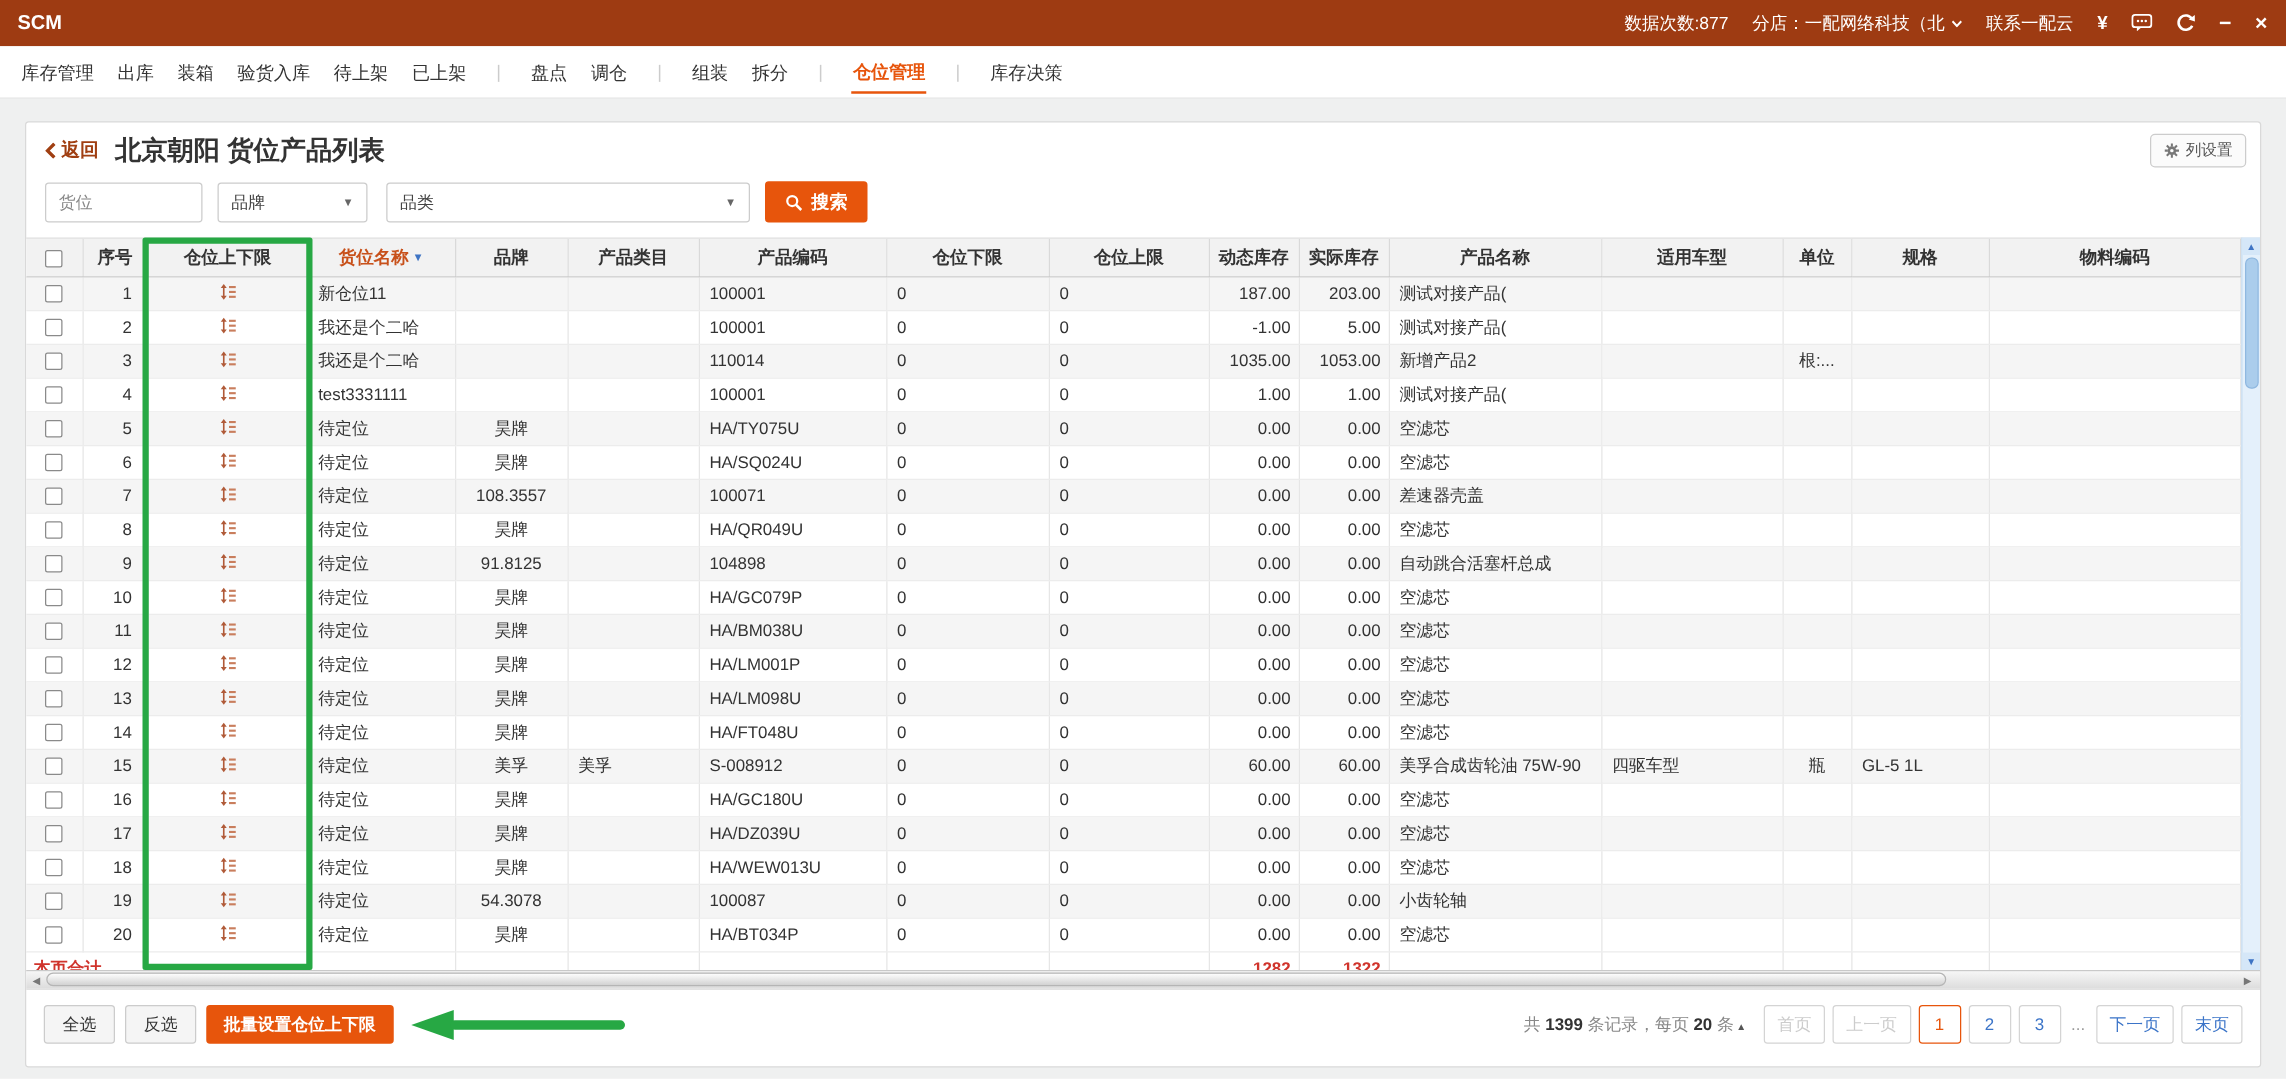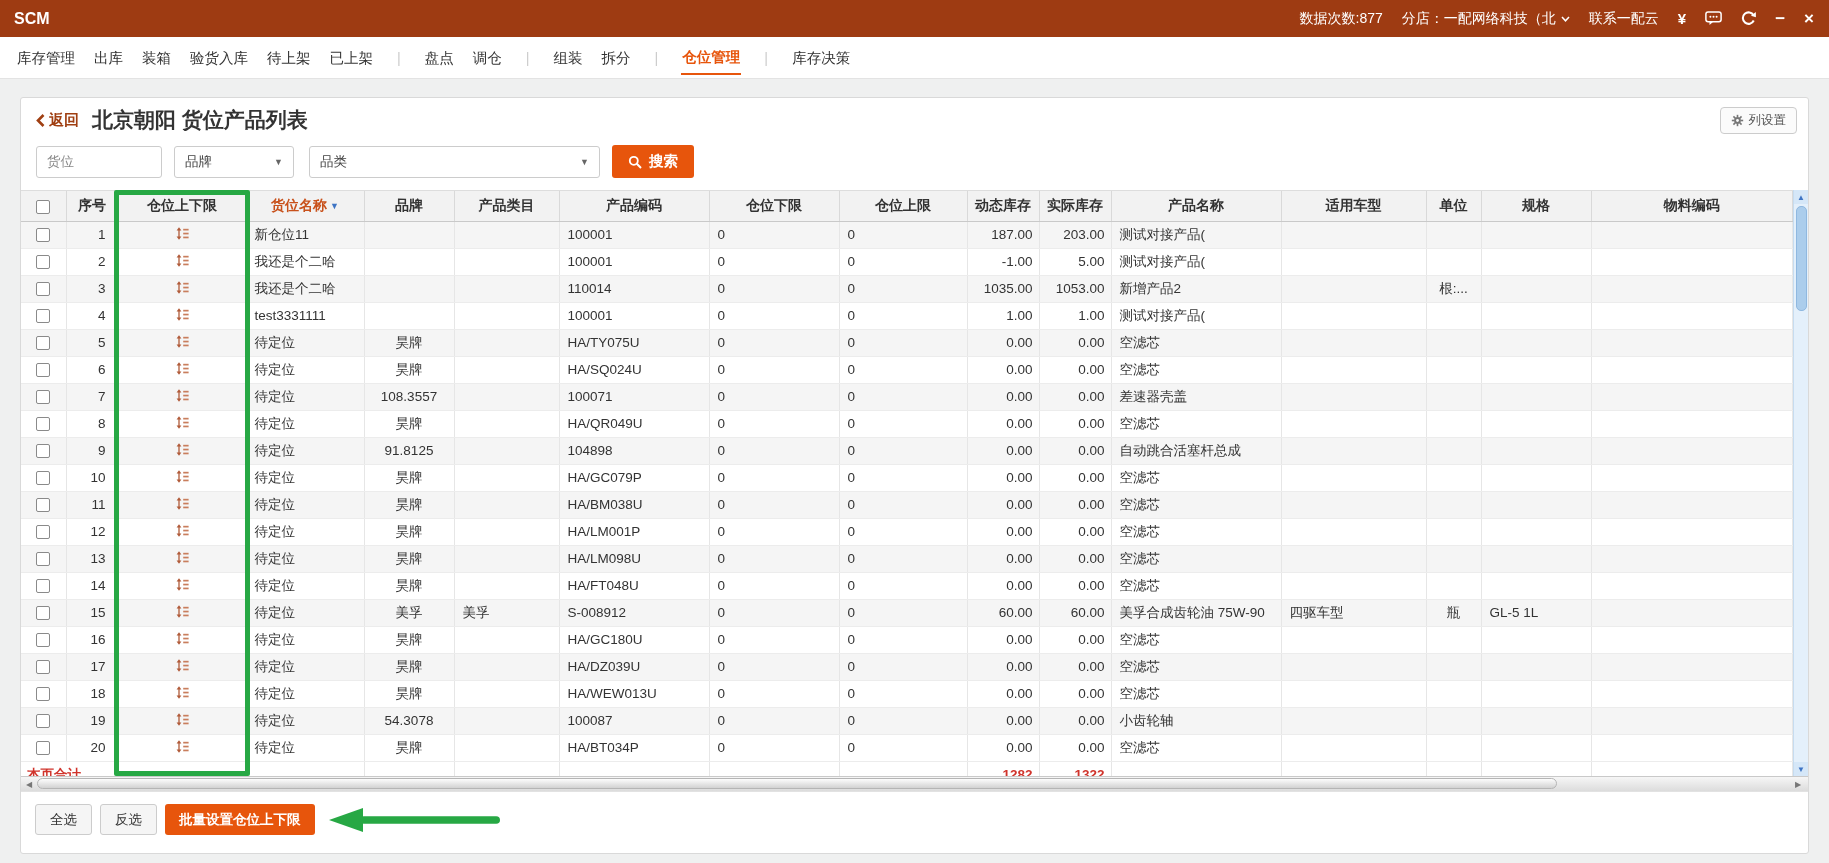--- a/index.html
+++ b/index.html
@@ -807,16 +807,35 @@
     </div>
 
     <div class="footer">
       <button class="btn-gray">全选</button>
       <button class="btn-gray">反选</button>
       <button class="btn-orange">批量设置仓位上下限</button>
       <svg class="green-arrow" width="175" height="30" viewBox="0 0 175 30">
           <polygon points="2,15 36,3 36,27" style="fill:var(--green,#27a844)"></polygon>
           <rect x="33" y="11.2" width="140" height="7.6" rx="3.8" style="fill:var(--green,#27a844)"></rect>
         </svg>
+      <div class="pager">
+        <span class="summary">
+          <span>共</span>
+          <b>1399</b>
+          <span>条记录，每页</span>
+          <b class="pp">20</b>
+          <span>条</span><span class="caret">▲</span>
+        </span>
+        <div class="page-btns">
+            <span class="page-btn disabled">首页</span>
+            <span class="page-btn disabled">上一页</span>
+            <span class="page-btn active">1</span>
+            <span class="page-btn">2</span>
+            <span class="page-btn">3</span>
+            <span class="page-btn ellipsis">...</span>
+            <span class="page-btn">下一页</span>
+            <span class="page-btn">末页</span>
+          </div>
+      </div>
     </div>
 
   </div>
 </div>
 
 </body></html>

